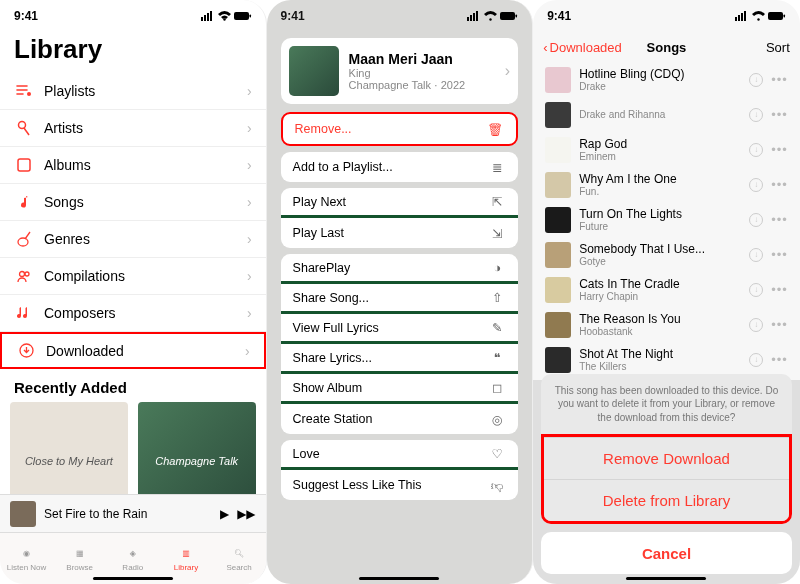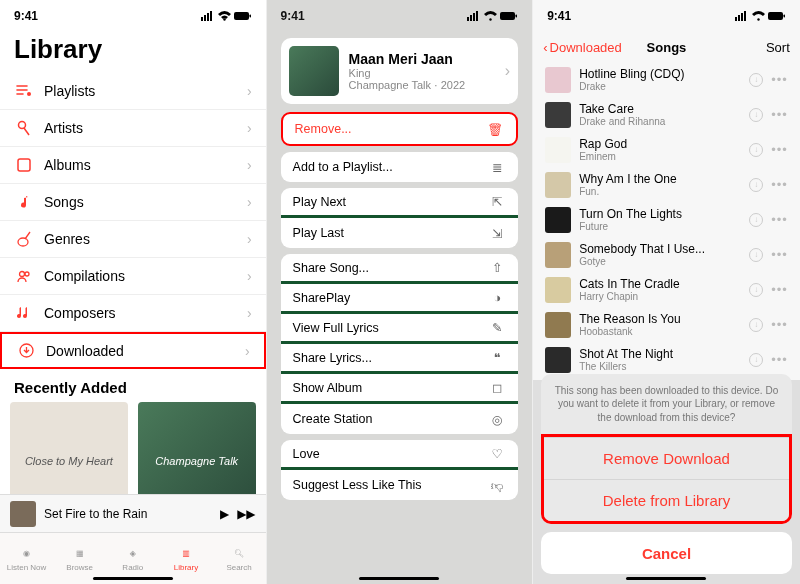--- a/index.html
+++ b/index.html
@@ -1,18 +1,18 @@
 <!DOCTYPE html>
 <html><head>
 <meta charset="utf-8">
 <style>
   * { margin:0; padding:0; box-sizing:border-box; font-family:-apple-system,Helvetica,Arial,sans-serif; }
   body { background:#f0f0f0; display:flex; justify-content:center; }
   .canvas { width:800px; height:584px; display:flex; background:#fff; }
-  .panel { width:266.6px; height:584px; position:relative; border-right:1px solid #eee; overflow:hidden; }
+  .panel { width:266.6px; height:584px; position:relative; border-right:1px solid #eee; overflow:hidden;border-radius:24px; }
   .panel:last-child { border-right:none; }
   .status-bar { height:32px; display:flex; justify-content:space-between; align-items:center; padding:0 14px; font-size:12px; font-weight:600; }
   .status-r { display:flex; gap:3px; align-items:center; }
   .edit { text-align:right; color:#ff3b30; font-size:14px; padding:2px 14px 2px; }
   .h1 { font-size:26px; font-weight:800; padding:2px 14px 8px; }
   .rows {}
   .row { display:flex; align-items:center; height:37px; padding:0 14px; border-bottom:1px solid #eee; font-size:14px; }
   .row .icn { width:20px; margin-right:10px; display:flex; align-items:center; justify-content:center; }
   .row .lbl { flex:1; }
   .row .chev { color:#bbb; }
@@ -258,26 +258,26 @@
           <span class="ml">Play Next</span>
           <span class="mic">⇱</span>
         </div>
     <div class="mi">
           <span class="ml">Play Last</span>
           <span class="mic">⇲</span>
         </div>
   </div>
   <div class="menu">
     <div class="mi">
+          <span class="ml">SharePlay</span>
+          <span class="mic">◑</span>
+        </div>
+    <div class="mi">
           <span class="ml">Share Song...</span>
           <span class="mic">⇧</span>
-        </div>
-    <div class="mi">
-          <span class="ml">SharePlay</span>
-          <span class="mic">◑</span>
         </div>
     <div class="mi">
           <span class="ml">View Full Lyrics</span>
           <span class="mic">✎</span>
         </div>
     <div class="mi">
           <span class="ml">Share Lyrics...</span>
           <span class="mic">❝</span>
         </div>
     <div class="mi">
@@ -336,21 +336,20 @@
           <div class="meta">
             <div class="t1">Hotline Bling (CDQ)</div>
             <div class="t2">Drake</div>
           </div>
           <div class="dl">↓</div>
           <div class="more">•••</div>
         </div>
         <div class="song">
           <div class="art" style="background:#3a3a3a"></div>
           <div class="meta">
-            <div class="t1">Take Care</div>
             <div class="t2">Drake and Rihanna</div>
           </div>
           <div class="dl">↓</div>
           <div class="more">•••</div>
         </div>
         <div class="song">
           <div class="art" style="background:#f5f5f0"></div>
           <div class="meta">
             <div class="t1">Rap God</div>
             <div class="t2">Eminem</div>

